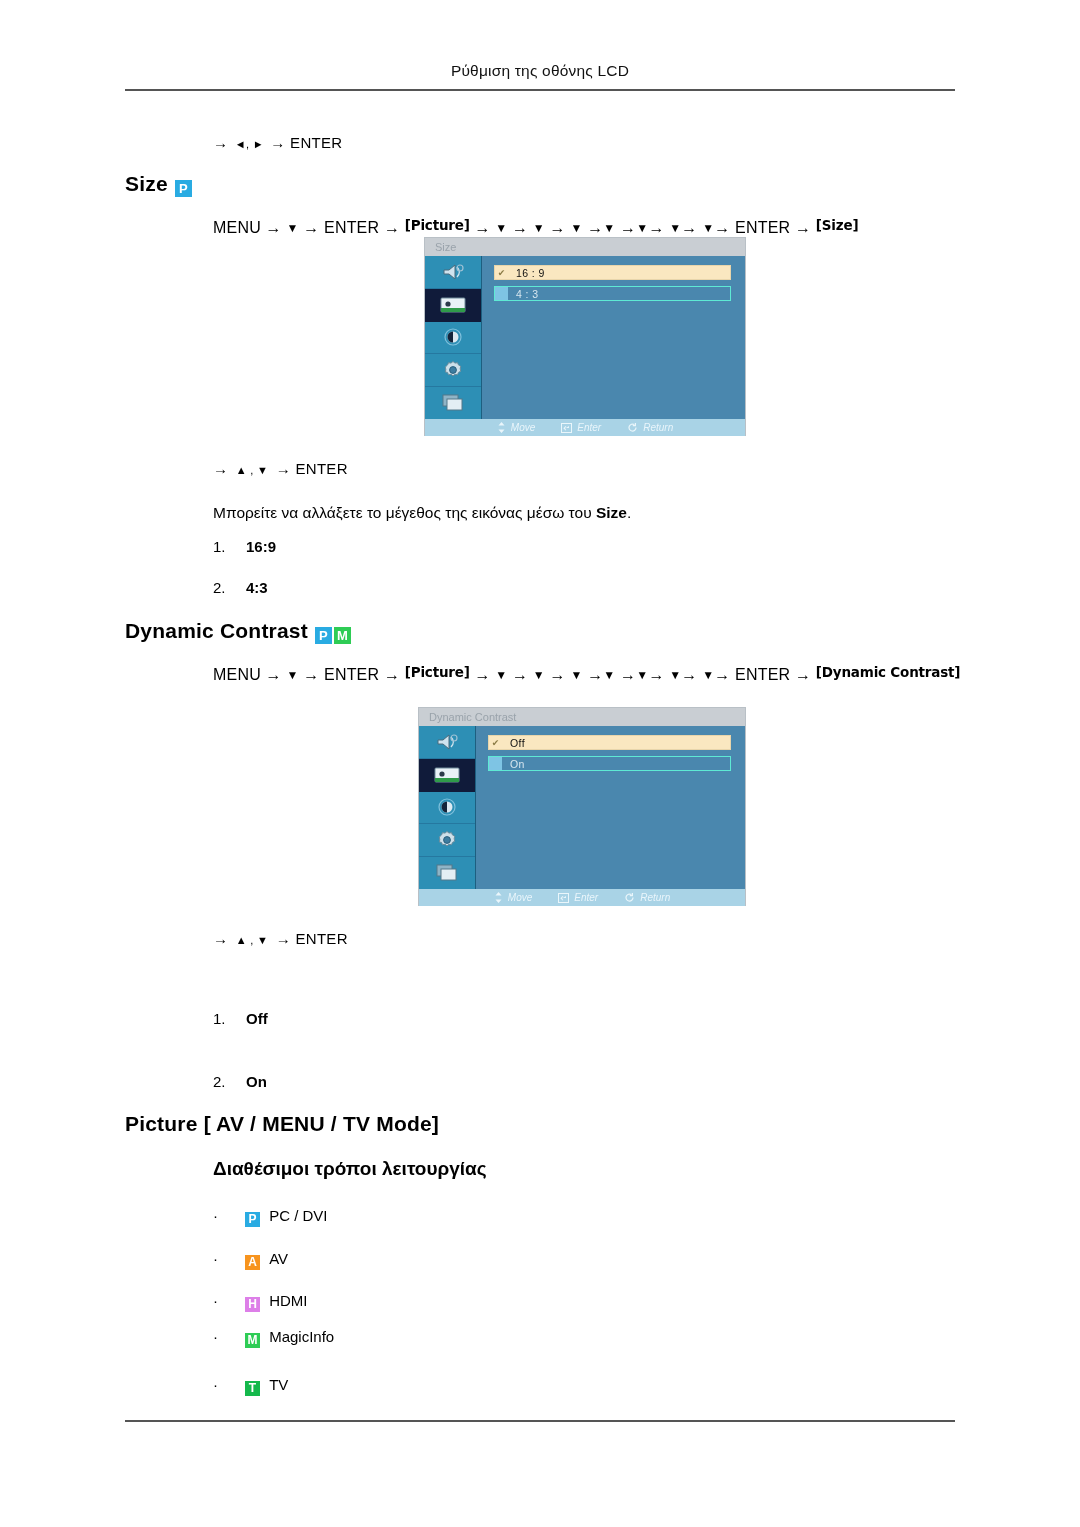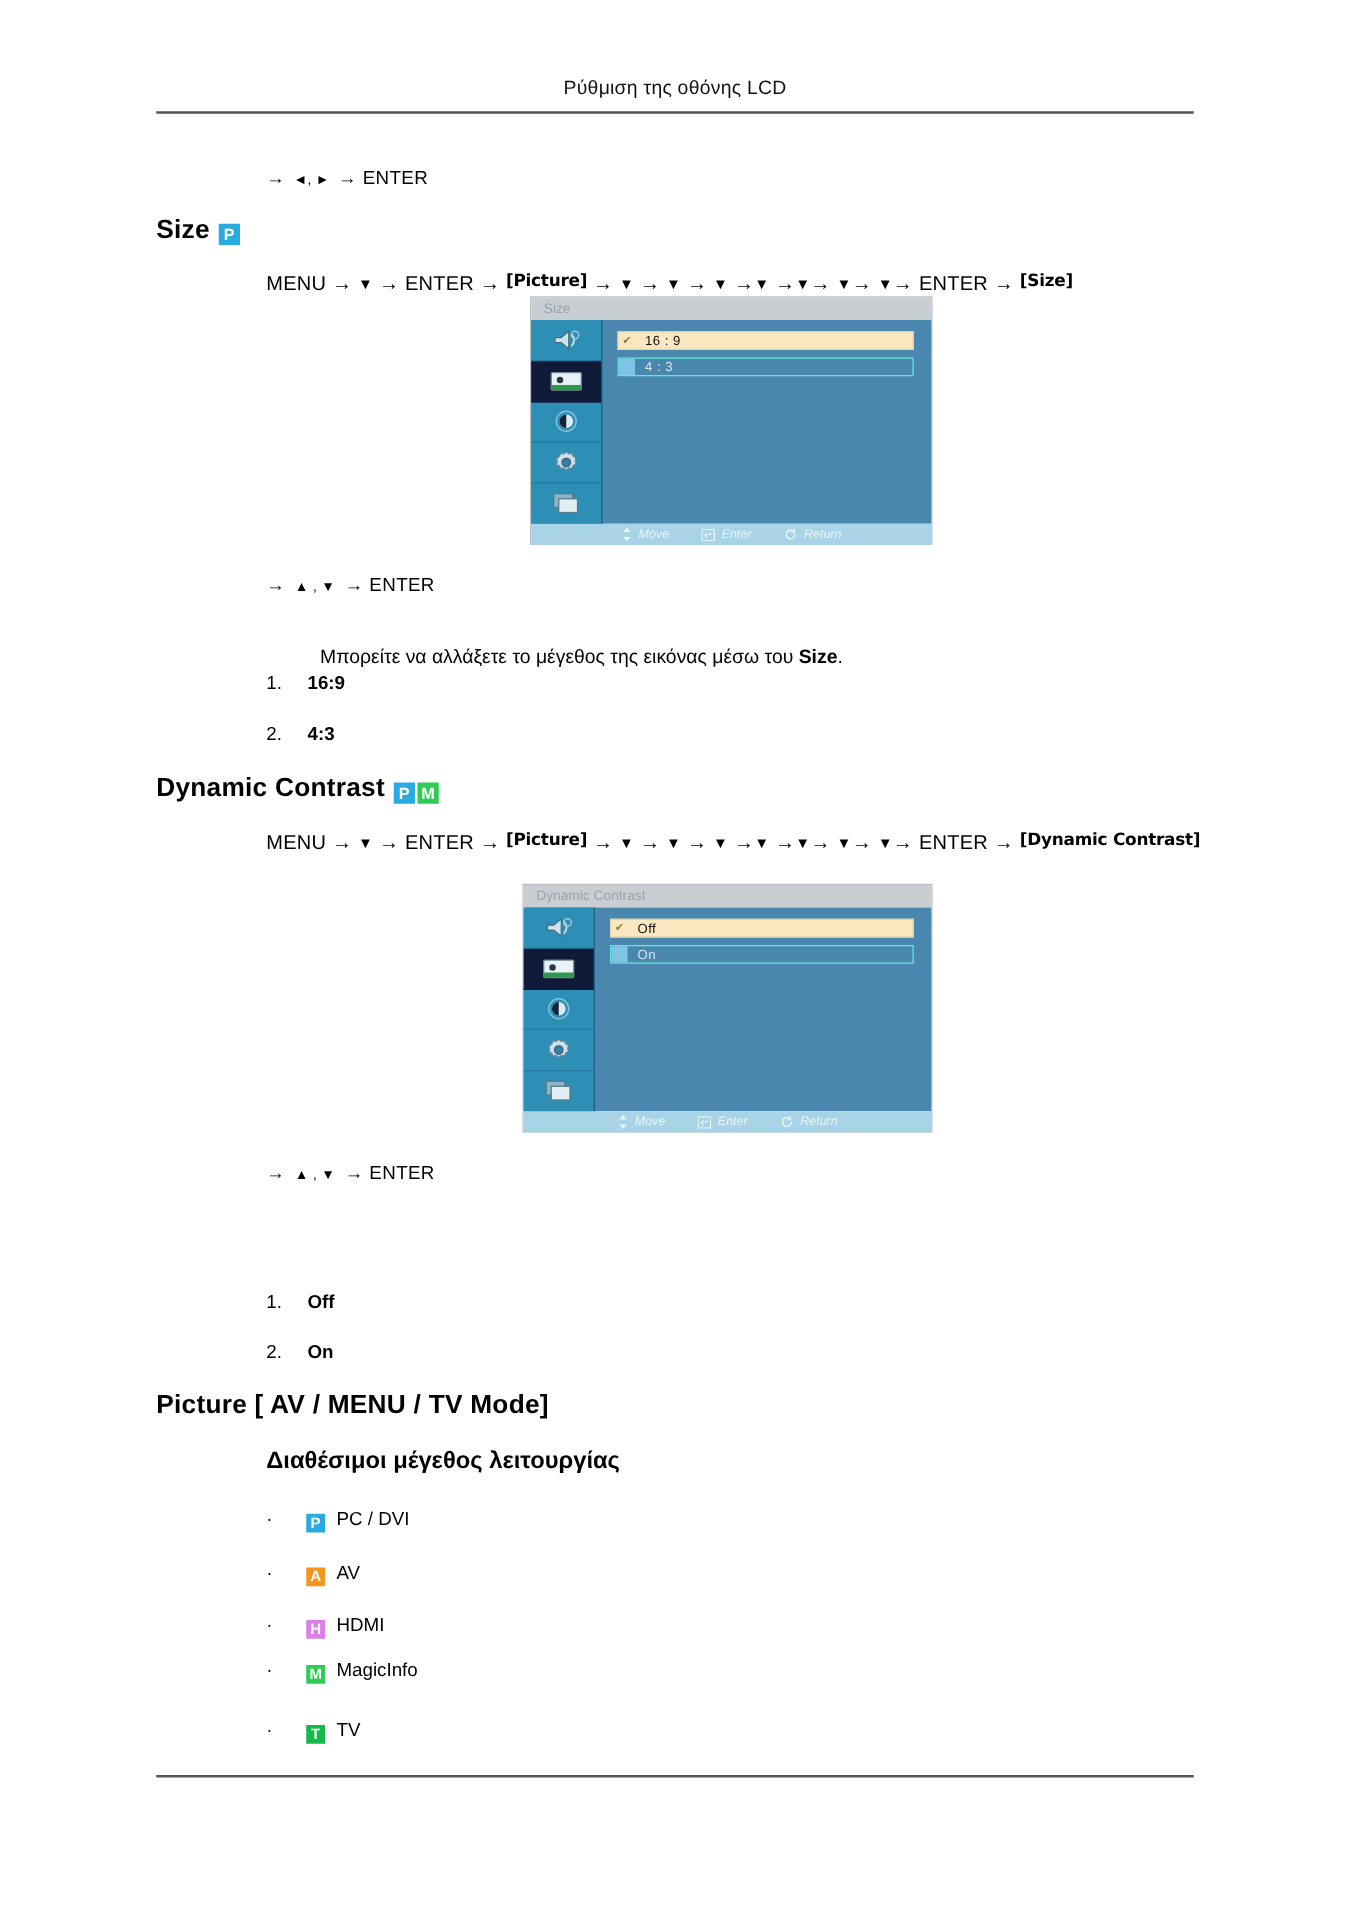--- a/index.html
+++ b/index.html
@@ -204,21 +204,21 @@
       </span>
     </div>
   </div>
 
   <div class="ind keyline" style="top:460px;">
     <span>→</span>
     <span style="font-size:11px;padding:0 3px;">▲ , ▼</span>
     <span>→ ENTER</span>
   </div>
 
-  <div class="ind para" style="top:513px;width:700px;margin-left:43px;">
+  <div class="ind para" style="top:500px;width:700px;">
     <span>Μπορείτε να αλλάξετε το μέγεθος της εικόνας μέσω του </span><span class="b">Size</span><span>.</span>
   </div>
 
   <div class="li" style="top:538px;">
     <span class="num">1.</span><span class="b">16:9</span>
   </div>
   <div class="li" style="top:579px;">
     <span class="num">2.</span><span class="b">4:3</span>
   </div>
 
@@ -310,29 +310,29 @@
     </div>
   </div>
 
   <div class="ind keyline" style="top:930px;">
     <span>→</span>
     <span style="font-size:11px;padding:0 3px;">▲ , ▼</span>
     <span>→ ENTER</span>
   </div>
 
 
-  <div class="li" style="top:1033px;">
+  <div class="li" style="top:1010px;">
     <span class="num">1.</span><span class="b">Off</span>
   </div>
   <div class="li" style="top:1073px;">
     <span class="num">2.</span><span class="b">On</span>
   </div>
 
   <div class="h1" style="top:1112px;">Picture [ AV / MENU / TV Mode]</div>
-  <div class="h2" style="top:1158px;">Διαθέσιμοι μέγεθος λειτουργίας</div>
+  <div class="h2" style="top:1158px;">Διαθέσιμοι τρόποι λειτουργίας</div>
 
   <div class="bl" style="top:1207px;">
     <span class="dot">·</span><span class="badge sm" id="pm-b0" style="background: rgb(41, 171, 226);">P</span>
     <span style="margin-left:4px;">PC / DVI</span>
   </div>
   <div class="bl" style="top:1250px;">
     <span class="dot">·</span><span class="badge sm" id="pm-b1" style="background: rgb(247, 148, 30);">A</span>
     <span style="margin-left:4px;">AV</span>
   </div>
   <div class="bl" style="top:1292px;">

